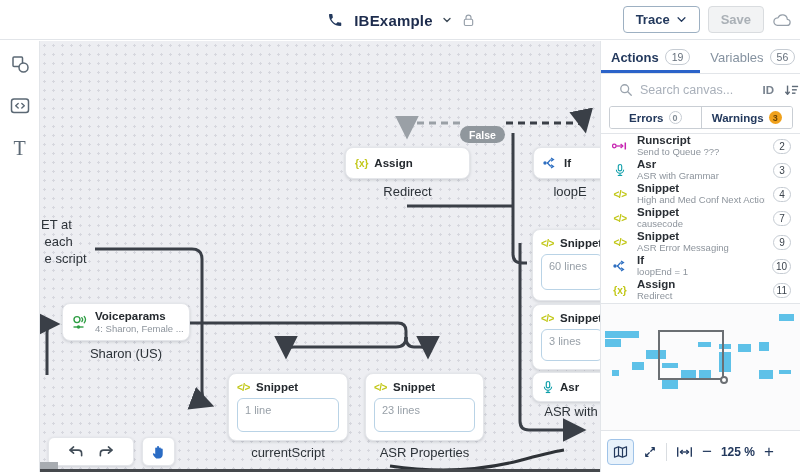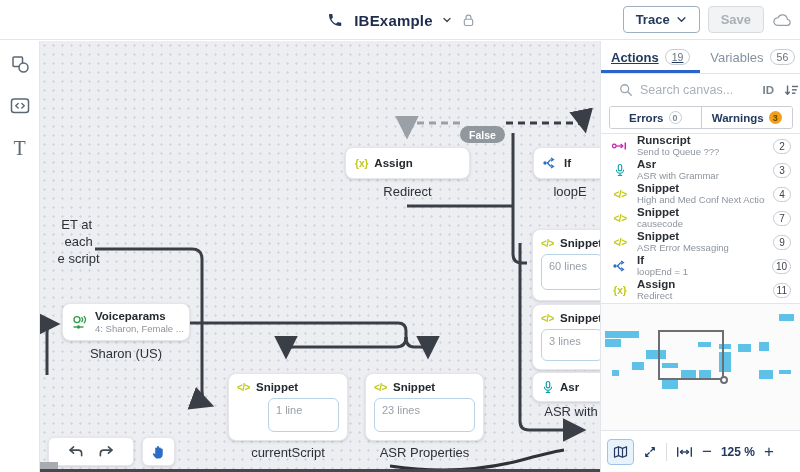--- a/index.html
+++ b/index.html
@@ -37,21 +37,21 @@
   .false-pill { position:absolute; z-index:4; background:#90979d; color:#fff; font-size:10.5px; font-weight:700; padding:2.5px 9px; border-radius:10px; }
   .annotation { position:absolute; z-index:2; font-size:13px; color:#2c3238; line-height:17px; white-space:pre; }
   .canvas-ctl { position:absolute; z-index:5; background:#fff; border:1px solid #e4e6ea; border-radius:6px; box-shadow:0 1px 3px rgba(40,50,60,.15); display:flex; align-items:center; justify-content:center; gap:14px; }
   .scroll-track { position:absolute; left:0; bottom:0; width:560px; height:3px; background:#45484c; z-index:6; }
   .scroll-thumb { position:absolute; left:0; bottom:2px; width:18px; height:8px; background:#a8acb1; z-index:6; }
 
   
   .right-panel { position:absolute; left:600px; top:41px; width:200px; height:431px; background:#fff; border-left:1px solid #e2e5e9; }
   .tabs { position:absolute; left:0; top:0; width:200px; height:33px; border-bottom:1px solid #e2e5e9; display:flex; align-items:center; }
   .tab { display:flex; align-items:center; gap:6px; font-size:13px; padding:0 10px; height:100%; cursor:pointer; }
-  .tab.active { color:#23395d; font-weight:700; box-shadow:inset 0 -3px 0 #2b63c9;text-decoration:underline; }
+  .tab.active { color:#23395d; font-weight:700; box-shadow:inset 0 -3px 0 #2b63c9; }
   .tab.inactive { color:#8592a0; font-weight:400; }
   .count-pill { border:1px solid #c6ccd3; color:#66707c; background:#fff; border-radius:9px; font-size:10.5px; padding:1px 6px; font-weight:400; }
   .search-row { position:absolute; left:8px; top:34px; width:200px; height:29px; display:flex; align-items:center; padding:0 10px; gap:7px; }
   .search-ph { flex:1; font-size:12.5px; color:#a9b0ba; }
   .id-label { font-size:11.5px; color:#77818d; font-weight:700; margin-right:3px; }
   .seg-row { position:absolute; left:8px; top:65px; width:184px; height:23px; display:flex; border:1px solid #c9ced4; border-radius:3px; overflow:hidden; }
   .seg-btn { flex:1; display:flex; align-items:center; justify-content:center; gap:5px; font-size:11.5px; font-weight:700; color:#23395d; background:#fff; cursor:pointer; }
   .seg-btn + .seg-btn { border-left:1px solid #c9ced4; }
   .badge-circle { width:13px; height:13px; border-radius:50%; font-size:9px; display:flex; align-items:center; justify-content:center; }
   .badge-zero { border:1px solid #c6ccd3; color:#828c96; background:#fff; }
@@ -163,21 +163,21 @@
 
       <path d="M480,202 V380 Q480,389 489,389 H542" fill="none" stroke="#3a3f47" stroke-width="3" marker-end="url(#ah)"></path>
 
       <path d="M420,82 H376 Q367,82 367,90 V94" fill="none" stroke="#9aa0a6" stroke-width="3" stroke-dasharray="7 5" marker-end="url(#ahg)"></path>
 
       <path d="M466,82 H536 Q544,83 545,88" fill="none" stroke="#3a3f47" stroke-width="3" stroke-dasharray="7 5" marker-end="url(#ah)"></path>
 
       <path d="M350,425 C398,432 442,429 478,420 C500,414 512,411 524,409" fill="none" stroke="#2e3237" stroke-width="3"></path>
     </svg>
 
-    <div class="annotation" style="left:14px; top:175px;text-align:center;">ET at
+    <div class="annotation" style="left:1px; top:175px;">ET at
  each
  e script</div>
 
     <div class="false-pill" style="left:420px; top:85px;">False</div>
 
     <div class="node" style="left:305px; top:106px; width:125px; height:32px;">
       <span class="assign-glyph">{x}</span>
       <span class="node-title">Assign</span>
     </div>
     <div class="node-label" style="left:305px; top:143px; width:125px;">Redirect</div>
@@ -237,21 +237,21 @@
       </span>
       <span class="node-title">Asr</span>
     </div>
     <div class="node-label" style="left:495px; top:363px; width:72px;">ASR with</div>
 
     <div class="node node-tall" style="left:188px; top:332px; width:120px; height:68px;">
       <span class="node-head">
         <span class="snippet-glyph">&lt;/&gt;</span>
         <span class="node-title">Snippet</span>
       </span>
-      <span class="inner-box" style="height:34px;margin-left:31px;">1 line</span>
+      <span class="inner-box" style="height:34px;">1 line</span>
     </div>
     <div class="node-label" style="left:188px; top:404px; width:120px;">currentScript</div>
 
     <div class="node node-tall" style="left:325px; top:332px; width:119px; height:68px;">
       <span class="node-head">
         <span class="snippet-glyph">&lt;/&gt;</span>
         <span class="node-title">Snippet</span>
       </span>
       <span class="inner-box" style="height:34px;">23 lines</span>
     </div>

